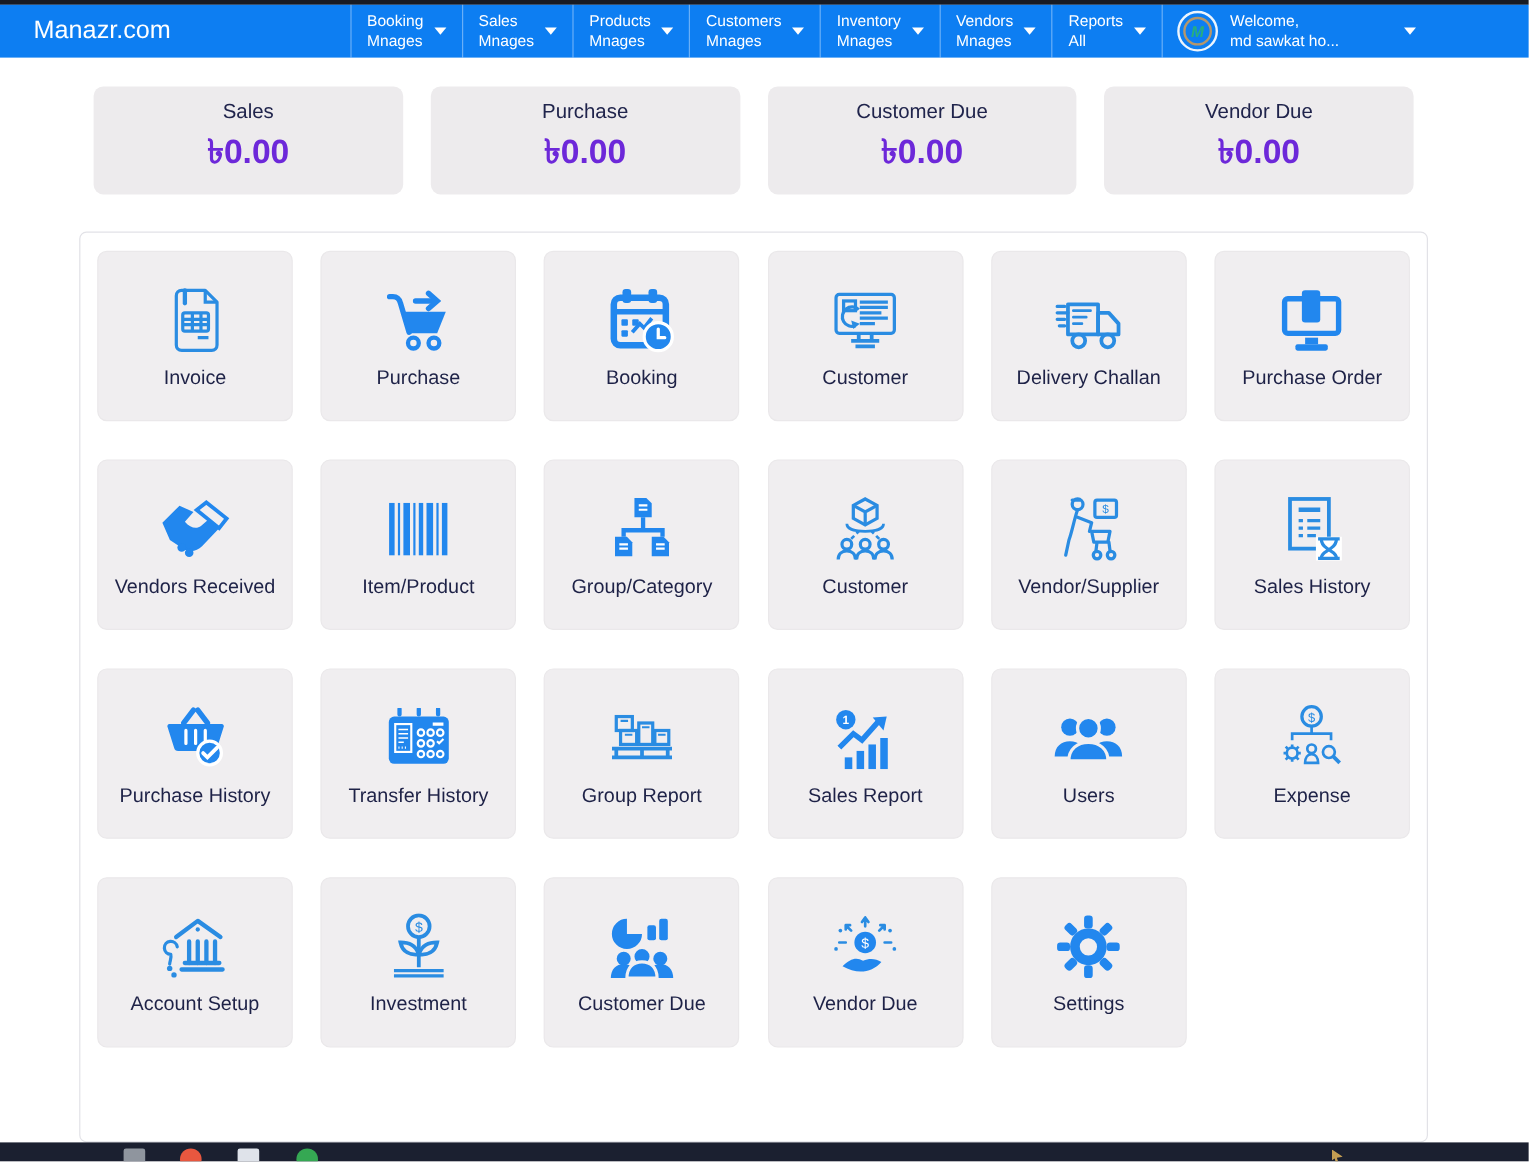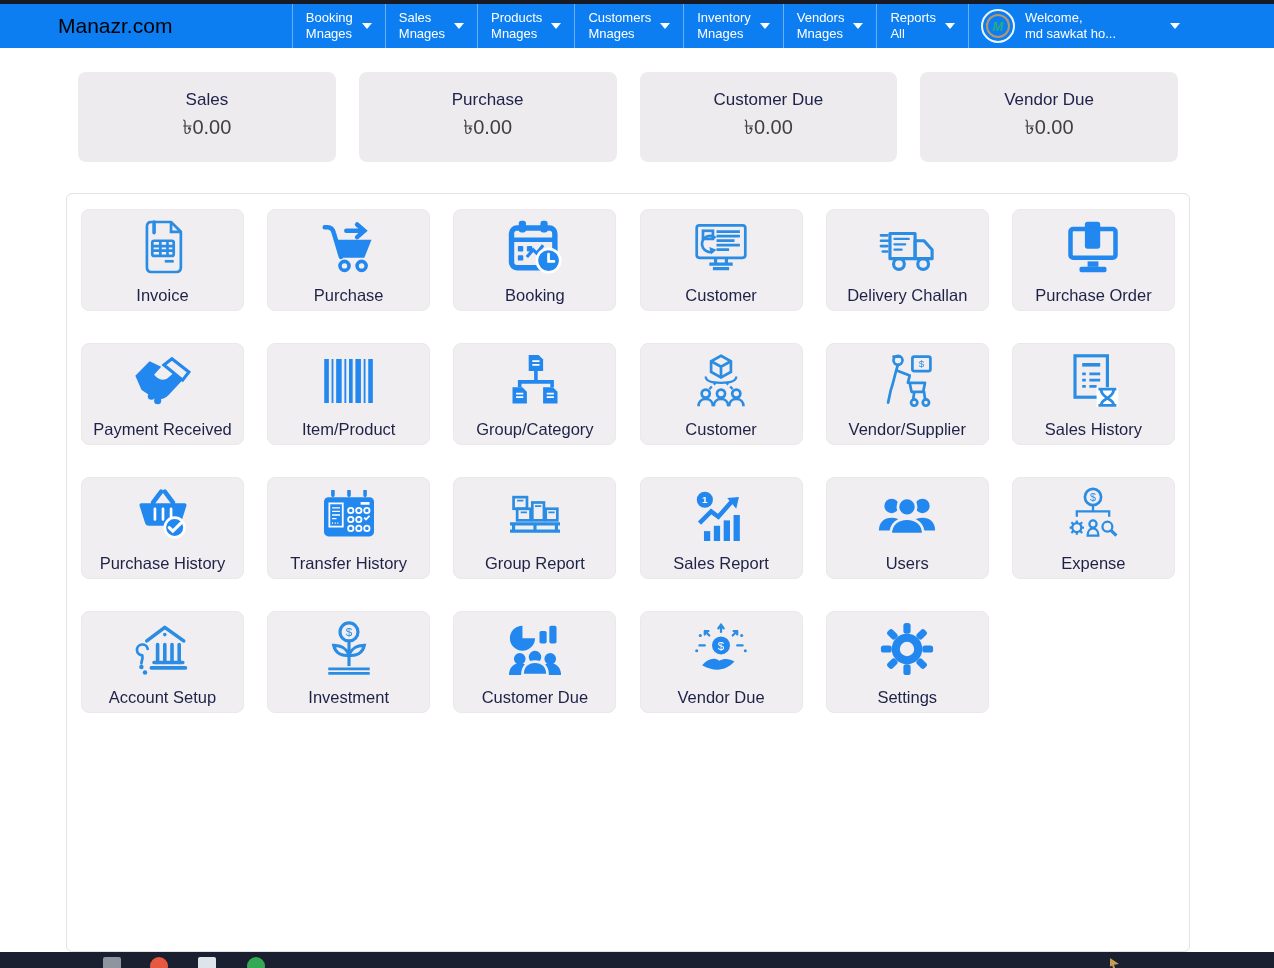--- a/index.html
+++ b/index.html
@@ -1,39 +1,39 @@
 <!DOCTYPE html>
 <html><head>
 <meta charset="utf-8">
 <style>
   html,body{margin:0;padding:0;width:1274px;height:968px;overflow:hidden;background:#fff;
     font-family:"Liberation Sans",sans-serif;position:relative;}
   .top-strip{height:4px;background:#181b23;}
   
   .navbar{height:44px;background:#0d7ef2;display:flex;align-items:stretch;}
-  .brand{margin-left:58px;display:flex;align-items:center;font-size:21px;color:#000000;cursor:pointer;white-space:nowrap;}
+  .brand{margin-left:28px;display:flex;align-items:center;font-size:21px;color:#ffffff;cursor:pointer;white-space:nowrap;}
   .spacer{flex:1;}
   .nav-list{display:flex;align-items:stretch;}
   .nav-item{display:flex;align-items:center;gap:9px;padding:0 13px;border-left:1px solid rgba(255,255,255,.38);cursor:pointer;}
   .nav-label{color:#fff;font-size:13px;line-height:16px;white-space:nowrap;}
   .caret{width:0;height:0;border-left:5px solid transparent;border-right:5px solid transparent;border-top:6px solid #fff;flex:none;}
   .user-item{display:flex;align-items:center;gap:10px;padding:0 16px 0 12px;border-left:1px solid rgba(255,255,255,.38);cursor:pointer;}
   .avatar{width:34px;height:34px;border-radius:50%;border:2px solid rgba(255,255,255,.92);display:flex;align-items:center;justify-content:center;box-sizing:border-box;flex:none;}
   .avatar-inner{width:24px;height:24px;border-radius:50%;border:2px solid #b5976b;color:#27ae7f;font-size:13px;font-weight:bold;font-style:italic;display:flex;align-items:center;justify-content:center;box-sizing:border-box;}
   .user-caret{margin-left:44px;margin-right:78px;}
   
   .cards{display:flex;gap:23px;margin:24px 96px 0 78px;}
   .card{flex:1;height:90px;background:#edebed;border-radius:8px;display:flex;flex-direction:column;align-items:center;justify-content:center;gap:2px;}
   .card-label{font-size:17px;color:#20244c;}
-  .card-value{font-size:20px;font-weight:400;color:#404040;}
+  .card-value{font-size:28px;font-weight:700;color:#6d28d9;}
   
   .panel{position:absolute;left:66px;top:193px;width:1124px;height:759px;background:#fff;
     border:1px solid #e2e2e7;border-radius:6px;box-sizing:border-box;padding:15px 14px;}
   .grid{display:grid;grid-template-columns:repeat(6,163px);justify-content:space-between;row-gap:32px;}
-  .tile{height:102px;background:#f0eef0;border:1px solid #eae8ea;border-radius:8px;box-sizing:border-box;
+  .tile{height:142px;background:#f0eef0;border:1px solid #eae8ea;border-radius:8px;box-sizing:border-box;
     display:flex;flex-direction:column;align-items:center;justify-content:center;gap:7px;cursor:pointer;}
   .tile-icon{height:64px;display:flex;align-items:center;justify-content:center;}
   .tile-label{font-size:16.5px;color:#1e2247;white-space:nowrap;}
   
   .taskbar{position:absolute;left:0;bottom:0;width:100%;height:16px;background:#1b2030;overflow:hidden;}
   .tb-icon{position:absolute;top:5px;width:18px;height:18px;}
   .tb-1{left:103px;background:#8f959e;border-radius:2px;}
   .tb-2{left:150px;background:#e8573f;border-radius:50%;}
   .tb-3{left:198px;background:#dfe3ea;border-radius:2px;}
   .tb-4{left:247px;background:#35a853;border-radius:50%;}
@@ -218,21 +218,21 @@
   </div>
       <div class="tile">
     <span class="tile-icon">
           <svg width="60" height="50" viewBox="0 0 66 56" fill="#2287ee">
             <path d="M2 22L18 6l13 6-8 9c5 6 11 7 15 4l7-6 10 8-16 17c-5 5-12 6-18 2l-12-8z"></path>
             <path d="M34 10l9-7 19 15-7 9z" fill="none" stroke="#2287ee" stroke-width="3.5"></path>
             <circle cx="20" cy="45" r="4"></circle>
             <circle cx="27" cy="50" r="4"></circle>
           </svg>
         </span>
-    <div class="tile-label">Payment Received</div>
+    <div class="tile-label">Vendors Received</div>
   </div>
       <div class="tile">
     <span class="tile-icon">
           <svg width="50" height="44" viewBox="0 0 54 48" fill="#2287ee">
             <rect x="0" y="0" width="5" height="48"></rect>
             <rect x="8" y="0" width="2" height="48"></rect>
             <rect x="13" y="0" width="6" height="48"></rect>
             <rect x="22" y="0" width="2" height="48"></rect>
             <rect x="27" y="0" width="4" height="48"></rect>
             <rect x="34" y="0" width="6" height="48"></rect>

